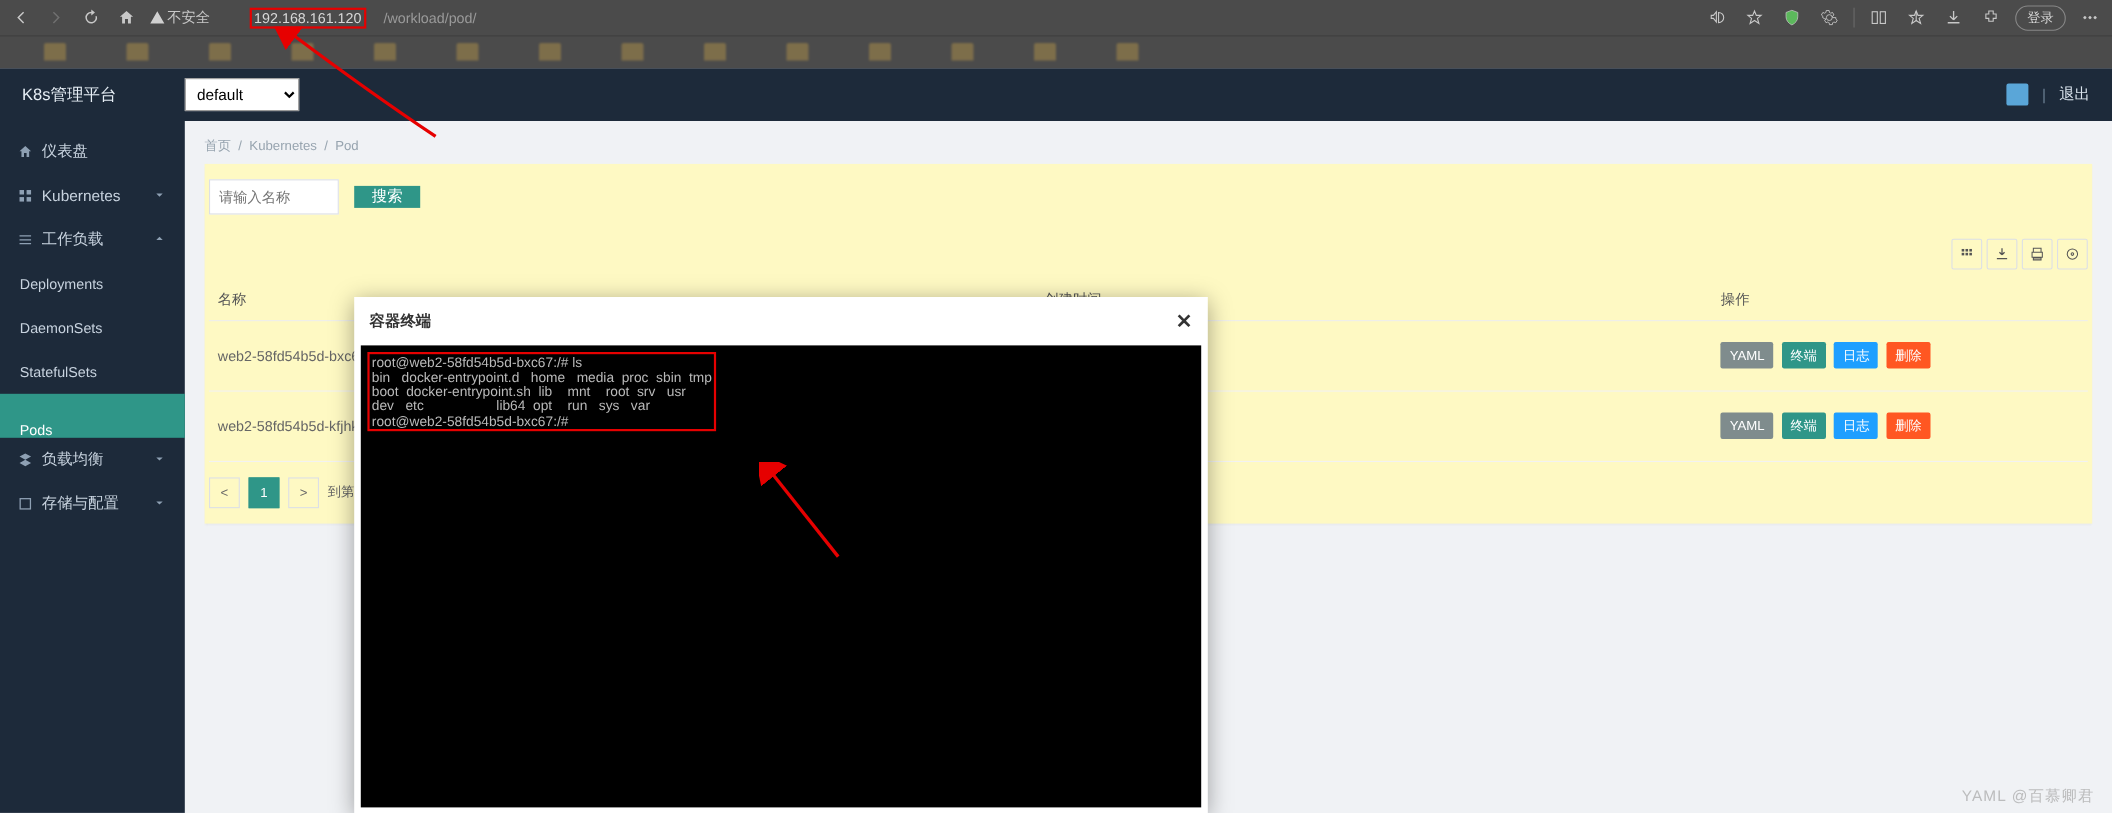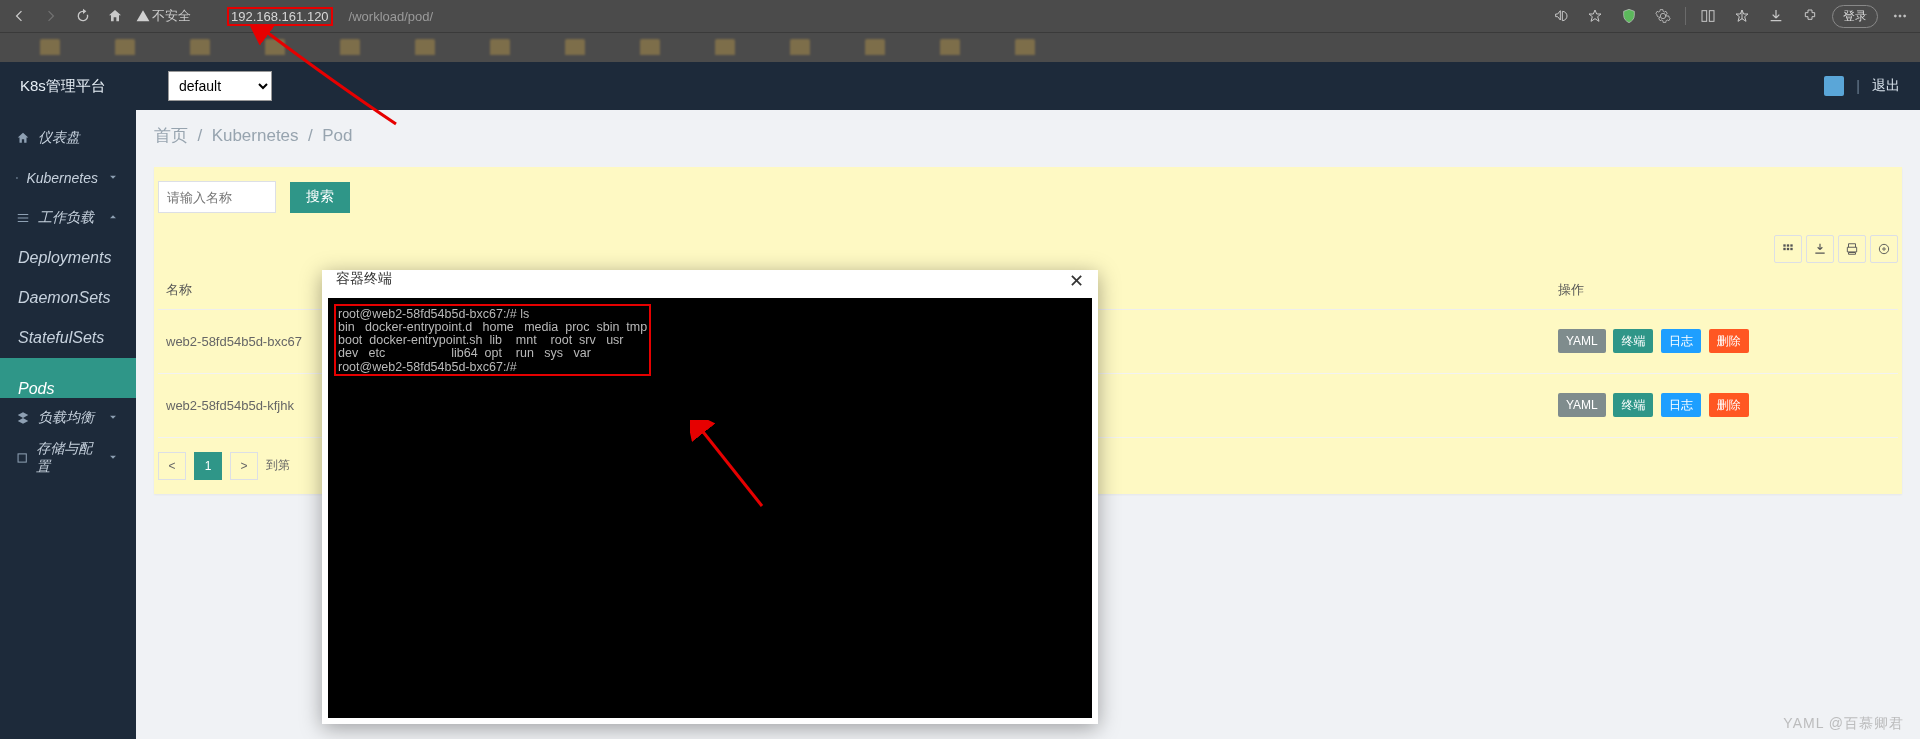--- a/index.html
+++ b/index.html
@@ -29,53 +29,53 @@
 
     
     .app-header { height:48px; background:#1d2a3a; display:flex; align-items:center; color:#e6eef5; padding:0 20px; }
     .brand { width:148px; font-size:15px; font-weight:400; }
     .ns-select { height:30px; width:104px; padding:0 6px; font-size:14px; background:#fff; border:1px solid #999; }
     .hdr-right { margin-left:auto; display:flex; align-items:center; gap:12px; color:#dbe5ee; font-size:14px; }
     .avatar { width:20px; height:20px; background:#5aa6d8; border-radius:2px; }
 
     
     .layout { display:flex; height:calc(739px - 32px - 30px - 48px); }
-    .sidebar { width:136px; background:#1d2a3a; color:#c7d2de; font-size:14px; padding-top:8px;font-style:italic; }
+    .sidebar { width:168px; background:#1d2a3a; color:#c7d2de; font-size:14px; padding-top:8px; }
     .side-item { height:40px; display:flex; align-items:center; padding:0 16px; gap:8px; cursor:pointer; position:relative; }
     .side-item.active { background:#2f9688; color:#fff;align-items:flex-end; }
     .side-item .chev { margin-left:auto; }
     .side-item svg { width:14px; height:14px; fill:#8ea0b3; }
-    .side-sub { padding-left:18px; font-size:16px; }
+    .side-sub { padding-left:18px; font-size:13px; }
 
     .content { flex:1; padding:14px 18px 0 18px; }
-    .breadcrumb { color:#97a4af; font-size:17px; margin-bottom:20px; }
+    .breadcrumb { color:#97a4af; font-size:12px; margin-bottom:8px; }
     .breadcrumb a { color:#97a4af; text-decoration:none; }
 
     .card { background:#fef9c3; padding:14px 4px; box-shadow:0 1px 2px rgba(0,0,0,.05); }
     .search-row { display:flex; align-items:center; gap:14px; margin-bottom:22px; }
     .search-input { width:118px; height:32px; border:1px solid #dcdfe6; padding:0 8px; font-size:13px; }
-    .search-btn { height:31px; padding:0 16px; background:#2f9688; color:#fff; border:none; font-size:14px; cursor:pointer; }
+    .search-btn { height:20px; padding:0 16px; background:#2f9688; color:#fff; border:none; font-size:14px; cursor:pointer; }
 
     .tool-row { display:flex; justify-content:flex-end; gap:4px; margin-bottom:8px; }
     .tool-cell { width:28px; height:28px; border:1px solid #dcdfe6; display:flex; align-items:center; justify-content:center; color:#555; font-size:12px; cursor:pointer; border-radius:2px; }
     .tool-cell svg{width:14px;height:14px;fill:#555;}
 
     table { width:100%; border-collapse:collapse; font-size:13px; color:#333; }
     thead th { text-align:left; font-weight:500; color:#555; height:38px; border-bottom:1px solid #eee; padding:0 8px; }
     tbody td { height:64px; border-bottom:1px solid #f2f2f2; padding:0 8px; color:#666; }
     .row-btn { display:inline-block; height:24px; line-height:24px; padding:0 8px; font-size:12px; border-radius:2px; color:#fff; margin-right:4px; cursor:pointer; }
     .b-gray { background:#7f8c8d; } .b-teal { background:#2f9688; } .b-blue { background:#1e9fff; } .b-orange { background:#ff5722; }
 
     .pager { display:flex; align-items:center; gap:8px; margin-top:14px; color:#666; font-size:12px; }
     .pg-btn { width:28px; height:28px; border:1px solid #dcdfe6; display:flex; align-items:center; justify-content:center; cursor:pointer; }
     .pg-btn.active { background:#2f9688; color:#fff; border-color:#2f9688; }
 
     
     .modal { position:absolute; left:322px; top:270px; width:776px; background:#fff; box-shadow:0 4px 20px rgba(0,0,0,.35); }
-    .modal-hd { height:28px; display:flex; align-items:flex-start; justify-content:space-between; padding:0 14px; font-size:14px; color:#333; }
+    .modal-hd { height:44px; display:flex; align-items:center; justify-content:space-between; padding:0 14px; font-size:14px; color:#333;font-weight:bold; }
     .modal-close { cursor:pointer; font-size:18px; color:#333; }
     .modal-body { padding:0 6px 6px 6px; }
     .term-hd { background:#1d2a3a; color:#e8eef4; font-size:14px; display:flex; align-items:center; gap:18px; padding:6px 12px; }
     .term-hd .lbl { font-weight:500; }
     .term-hd .val { color:#e8eef4; }
     .term-hd select { height:22px; width:78px; font-size:13px; }
     .term { background:#000; color:#b9b9b9; font-family:Consolas,monospace; font-size:12.5px; line-height:1.05; padding:4px 6px; height:420px; white-space:pre; overflow:hidden; letter-spacing:0; }
     .term .hl { border:2px solid #e60000; padding:2px 2px 0 2px; display:inline-block; margin-top:2px; }
 
     .watermark { position:absolute; right:16px; bottom:6px; color:rgba(170,170,170,.75); font-size:14px; pointer-events:none; letter-spacing:1px; }

